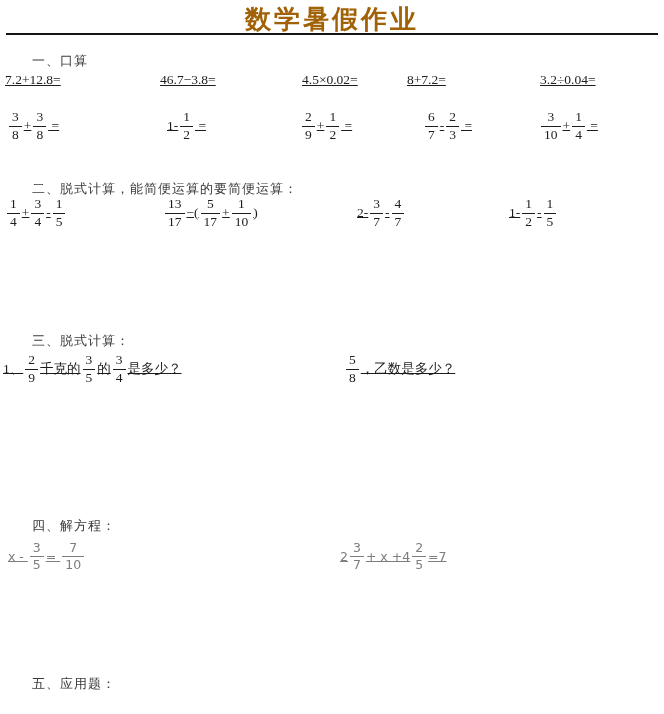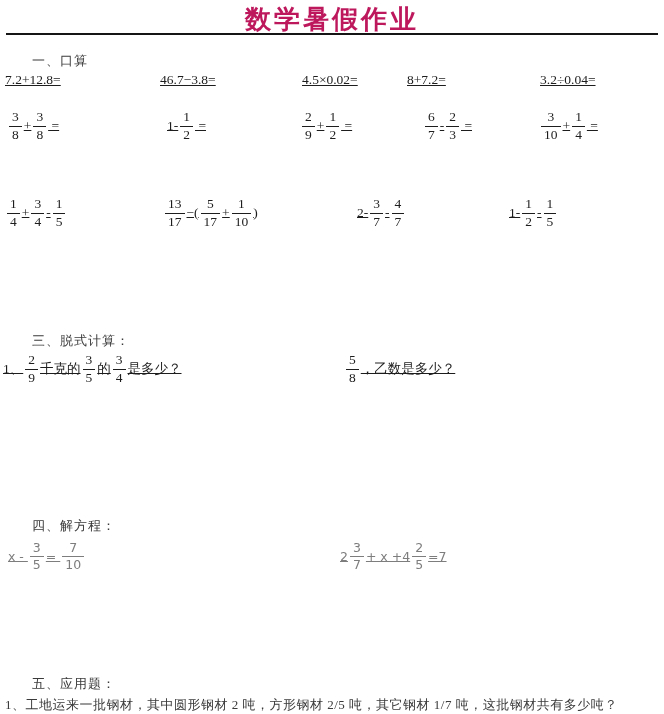--- a/index.html
+++ b/index.html
@@ -3,21 +3,21 @@
 <meta charset="utf-8">
 <style>
   html,body{margin:0;padding:0;background:#fff;}
   #page{
     position:relative;width:664px;height:714px;background:#ffffff;
     overflow:hidden;font-family:"Liberation Serif",serif;color:var(--ink,#1d1d1d);
   }
   .title{
     position:absolute;top:2px;left:0;width:664px;text-align:center;
     font-family:"Liberation Sans",sans-serif;font-weight:bold;
-    font-size:26px;letter-spacing:3px;color:#be185d;margin:0;
+    font-size:26px;letter-spacing:3px;color:#a16207;margin:0;
   }
   .rule{
     position:absolute;top:33px;left:6px;width:652px;height:0;
     border-top:2px solid #151515;
   }
   .heading{
     position:absolute;font-size:13px;color:var(--heading,#3a3a3a);
     font-family:"Liberation Serif",serif;letter-spacing:1px;white-space:nowrap;margin-left:26px;
   }
   .expr{
@@ -49,33 +49,33 @@
   <div class="expr" style="left:302px;top:72px">4.5×0.02=</div>
   <div class="expr" style="left:407px;top:72px">8+7.2=</div>
   <div class="expr" style="left:540px;top:72px">3.2÷0.04=</div>
 
   <div class="expr" style="left:7px;top:110px"><span class="frac"><span class="num">3</span><span class="den">8</span></span><span>+</span><span class="frac"><span class="num">3</span><span class="den">8</span></span><span> =</span></div>
   <div class="expr" style="left:167px;top:110px"><span>1-</span><span class="frac"><span class="num">1</span><span class="den">2</span></span><span> =</span></div>
   <div class="expr" style="left:300px;top:110px"><span class="frac"><span class="num">2</span><span class="den">9</span></span><span>+</span><span class="frac"><span class="num">1</span><span class="den">2</span></span><span> =</span></div>
   <div class="expr" style="left:423px;top:110px"><span class="frac"><span class="num">6</span><span class="den">7</span></span><span>-</span><span class="frac"><span class="num">2</span><span class="den">3</span></span><span> =</span></div>
   <div class="expr" style="left:539px;top:110px"><span class="frac"><span class="num">3</span><span class="den">10</span></span><span>+</span><span class="frac"><span class="num">1</span><span class="den">4</span></span><span> =</span></div>
 
+  <div class="heading" style="left:6px;top:180px">二、脱式计算，能简便运算的要简便运算：</div>
 
   <div class="expr" style="left:5px;top:197px"><span class="frac"><span class="num">1</span><span class="den">4</span></span><span>+</span><span class="frac"><span class="num">3</span><span class="den">4</span></span><span>-</span><span class="frac"><span class="num">1</span><span class="den">5</span></span></div>
   <div class="expr" style="left:163px;top:197px"><span class="frac"><span class="num">13</span><span class="den">17</span></span><span>−(</span><span class="frac"><span class="num">5</span><span class="den">17</span></span><span>+</span><span class="frac"><span class="num">1</span><span class="den">10</span></span><span>)</span></div>
   <div class="expr" style="left:357px;top:197px"><span>2-</span><span class="frac"><span class="num">3</span><span class="den">7</span></span><span>-</span><span class="frac"><span class="num">4</span><span class="den">7</span></span></div>
   <div class="expr" style="left:509px;top:197px"><span>1-</span><span class="frac"><span class="num">1</span><span class="den">2</span></span><span>-</span><span class="frac"><span class="num">1</span><span class="den">5</span></span></div>
 
   <div class="heading" style="left:6px;top:332px">三、脱式计算：</div>
 
   <div class="expr" style="left:3px;top:353px"><span>1、</span><span class="frac"><span class="num">2</span><span class="den">9</span></span><span>千克的</span><span class="frac"><span class="num">3</span><span class="den">5</span></span><span>的</span><span class="frac"><span class="num">3</span><span class="den">4</span></span><span>是多少？</span></div>
   <div class="expr" style="left:344px;top:353px"><span class="frac"><span class="num">5</span><span class="den">8</span></span><span>，乙数是多少？</span></div>
 
   <div class="heading" style="left:6px;top:517px">四、解方程：</div>
 
   <div class="expr gray" style="left:8px;top:541px"><span>x - </span><span class="frac"><span class="num">3</span><span class="den">5</span></span><span>= </span><span class="frac"><span class="num">7</span><span class="den">10</span></span></div>
   <div class="expr gray" style="left:340px;top:541px"><span>2</span><span class="frac"><span class="num">3</span><span class="den">7</span></span><span>+ x +4</span><span class="frac"><span class="num">2</span><span class="den">5</span></span><span>=7</span></div>
 
   <div class="heading" style="left:6px;top:675px">五、应用题：</div>
 
-  <div class="wordline" style="left:5px;top:696px">1、工地运来一批钢材，其中圆形钢材 2 吨，方形钢材 2/5 吨，其它钢材 1/7 吨，这批钢材共有多少吨？</div>
 
 </div>
 
 </body></html>

